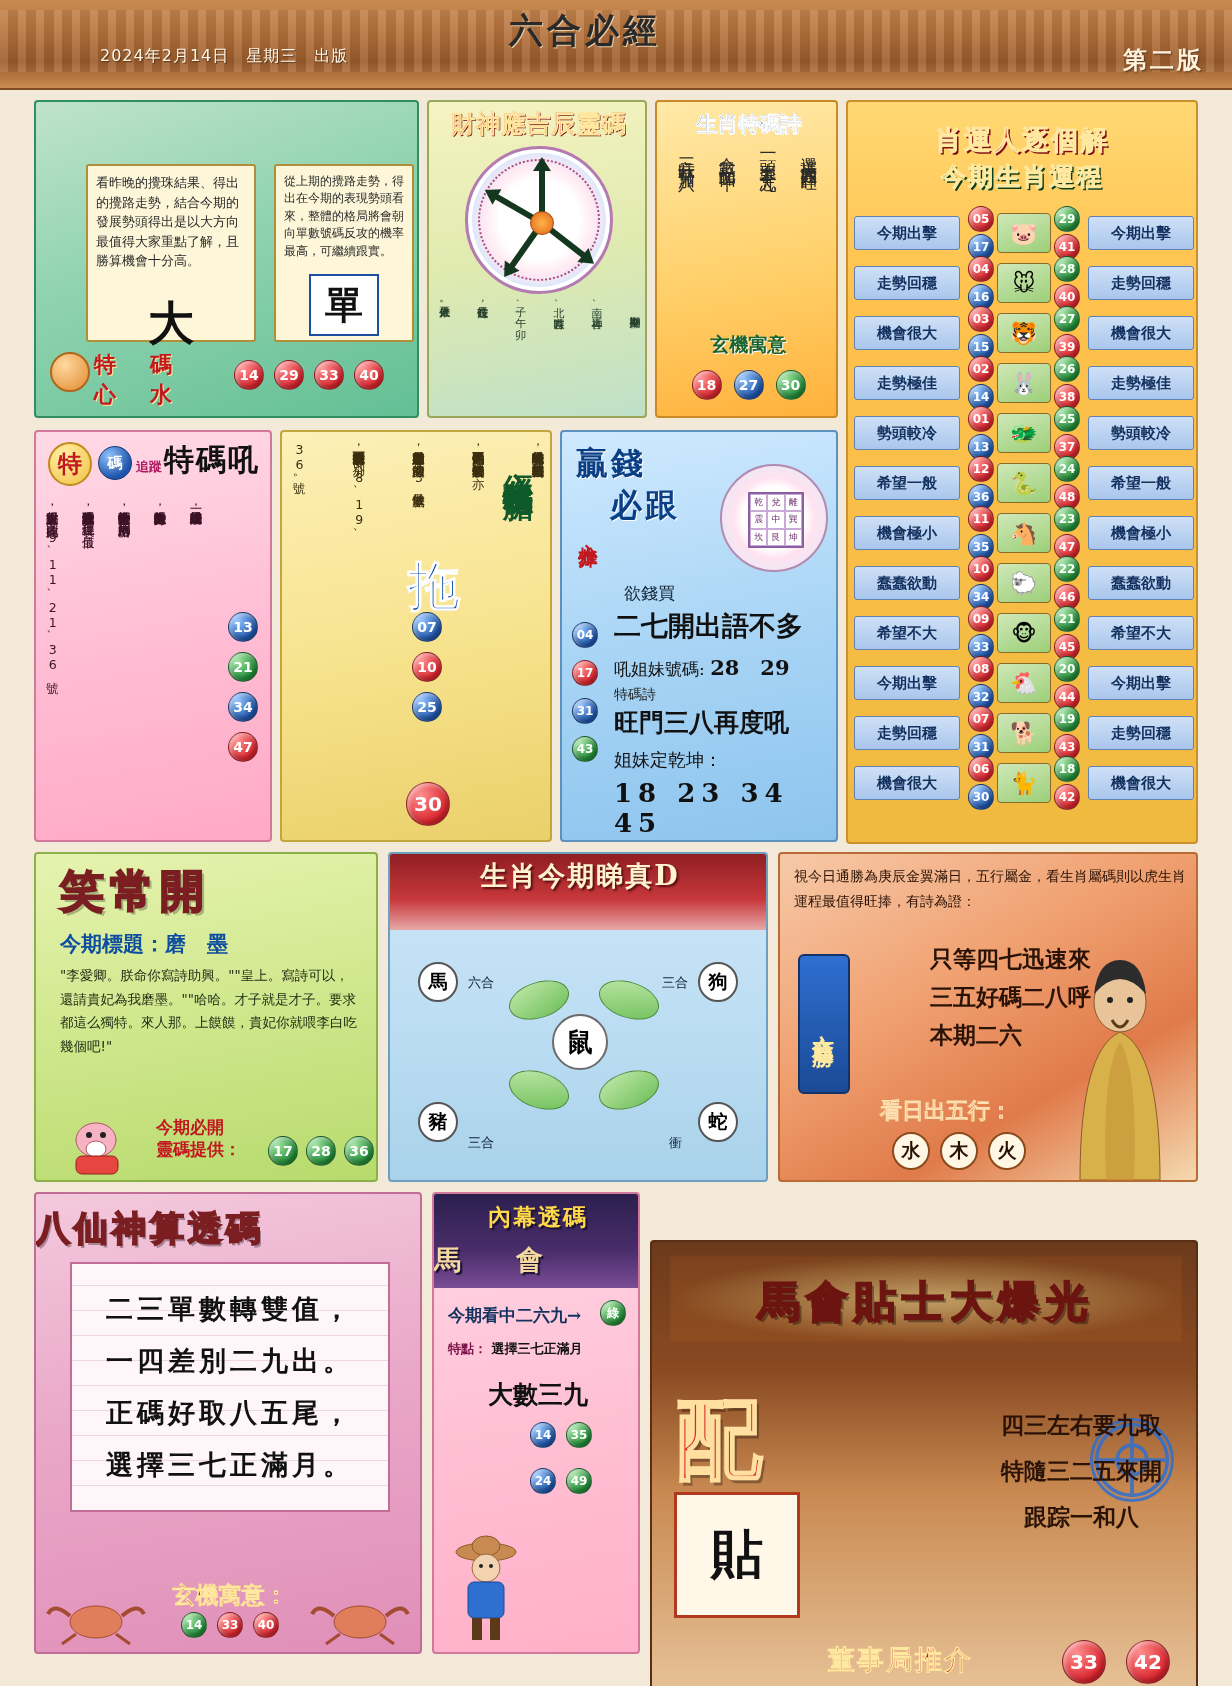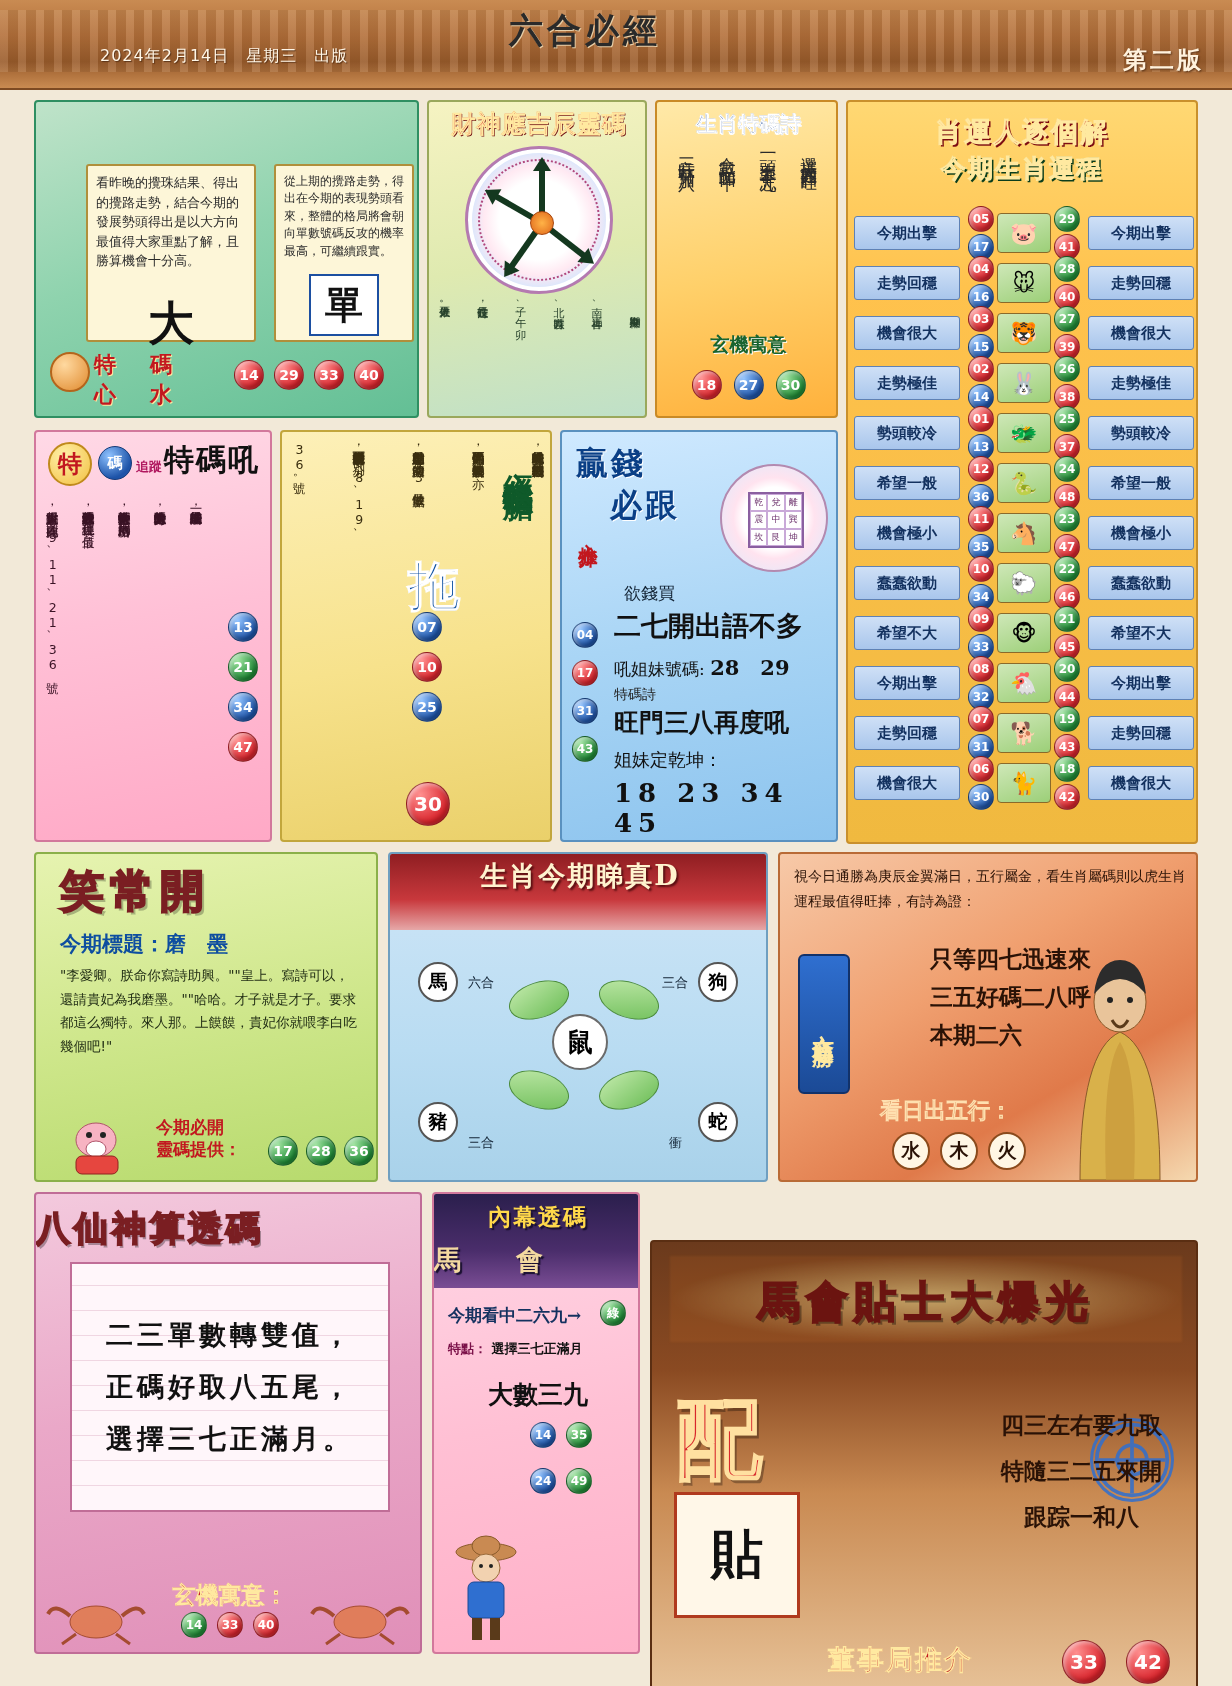--- a/index.html
+++ b/index.html
@@ -119,21 +119,21 @@
   #p3 .sub{ position:absolute; left:0; top:230px; width:183px; text-align:center;
             font-family:"DejaVu Serif",serif; font-size:19px; font-weight:bold; color:#19642f;
             text-shadow:1px 1px 0 #fff;}
   #p3 .nums{ position:absolute; left:0; top:268px; width:183px; display:flex; justify-content:center; gap:12px;}
 
   
   #p4{ left:846px; top:100px; width:352px; height:744px;
        background:linear-gradient(180deg,#ffd873,#ffc24d 25%,#f0b93f 100%); border-color:#c9902c;}
   #p4 .t1,#p4 .t2{ text-align:center; font-family:"DejaVu Serif",serif; font-weight:bold;
                    letter-spacing:2px; }
-  #p4 .t1{ margin-top:12px; font-size:27px; color:#c2181f; -webkit-text-stroke:1px #ffe9a0;
+  #p4 .t1{ margin-top:20px; font-size:27px; color:#c2181f; -webkit-text-stroke:1px #ffe9a0;
            text-shadow:2px 2px 0 #7d0d12;}
   #p4 .t2{ margin-top:2px; font-size:25px; color:#19642f; -webkit-text-stroke:1px #ffe9a0;
            text-shadow:2px 2px 0 #0b3d1b;}
   #p4 .rows{ position:absolute; left:6px; top:106px; width:340px; }
   #p4 .row{ display:flex; align-items:center; height:50px; gap:4px; }
   #p4 .tagL,#p4 .tagR{ width:106px; height:34px; display:flex; align-items:center; justify-content:center;
       background:linear-gradient(180deg,#cfe0f6,#a9c6ec); border:1px solid #5f81b4; border-radius:3px;
       font-size:15px; font-weight:bold; color:#13315f; font-family:Liberation Sans, sans-serif;}
   #p4 .mid{ flex:1; display:flex; align-items:center; justify-content:center; gap:3px; }
   #p4 .numpair{ display:flex; flex-direction:column; gap:2px; }
@@ -714,20 +714,21 @@
     <path d="M62 70 q8 14 16 0" stroke="#5a3a1a" fill="none" stroke-width="3"></path>
     <path d="M30 230 q0 -130 40 -148 q40 18 40 148z" fill="#d9b14a" stroke="#8a5a2a"></path>
     <path d="M56 230 q-4 -110 14 -138 q18 28 14 138z" fill="#c7993a" opacity=".7"></path>
   </svg>
 </div>
 
 <div class="panel" id="p11">
   <div class="t">八仙神算透碼</div>
   <div class="box">
     <div>二三單數轉雙值，</div>
+    <div>一四差別二九出。</div>
     <div>正碼好取八五尾，</div>
     <div>選擇三七正滿月。</div>
   </div>
   <div class="xj">玄機寓意：</div>
   <div class="balls">
     <span class="ball green sm">14</span>
     <span class="ball red sm">33</span>
     <span class="ball red sm">40</span>
   </div>
   <svg class="deco" viewBox="0 0 100 54">

